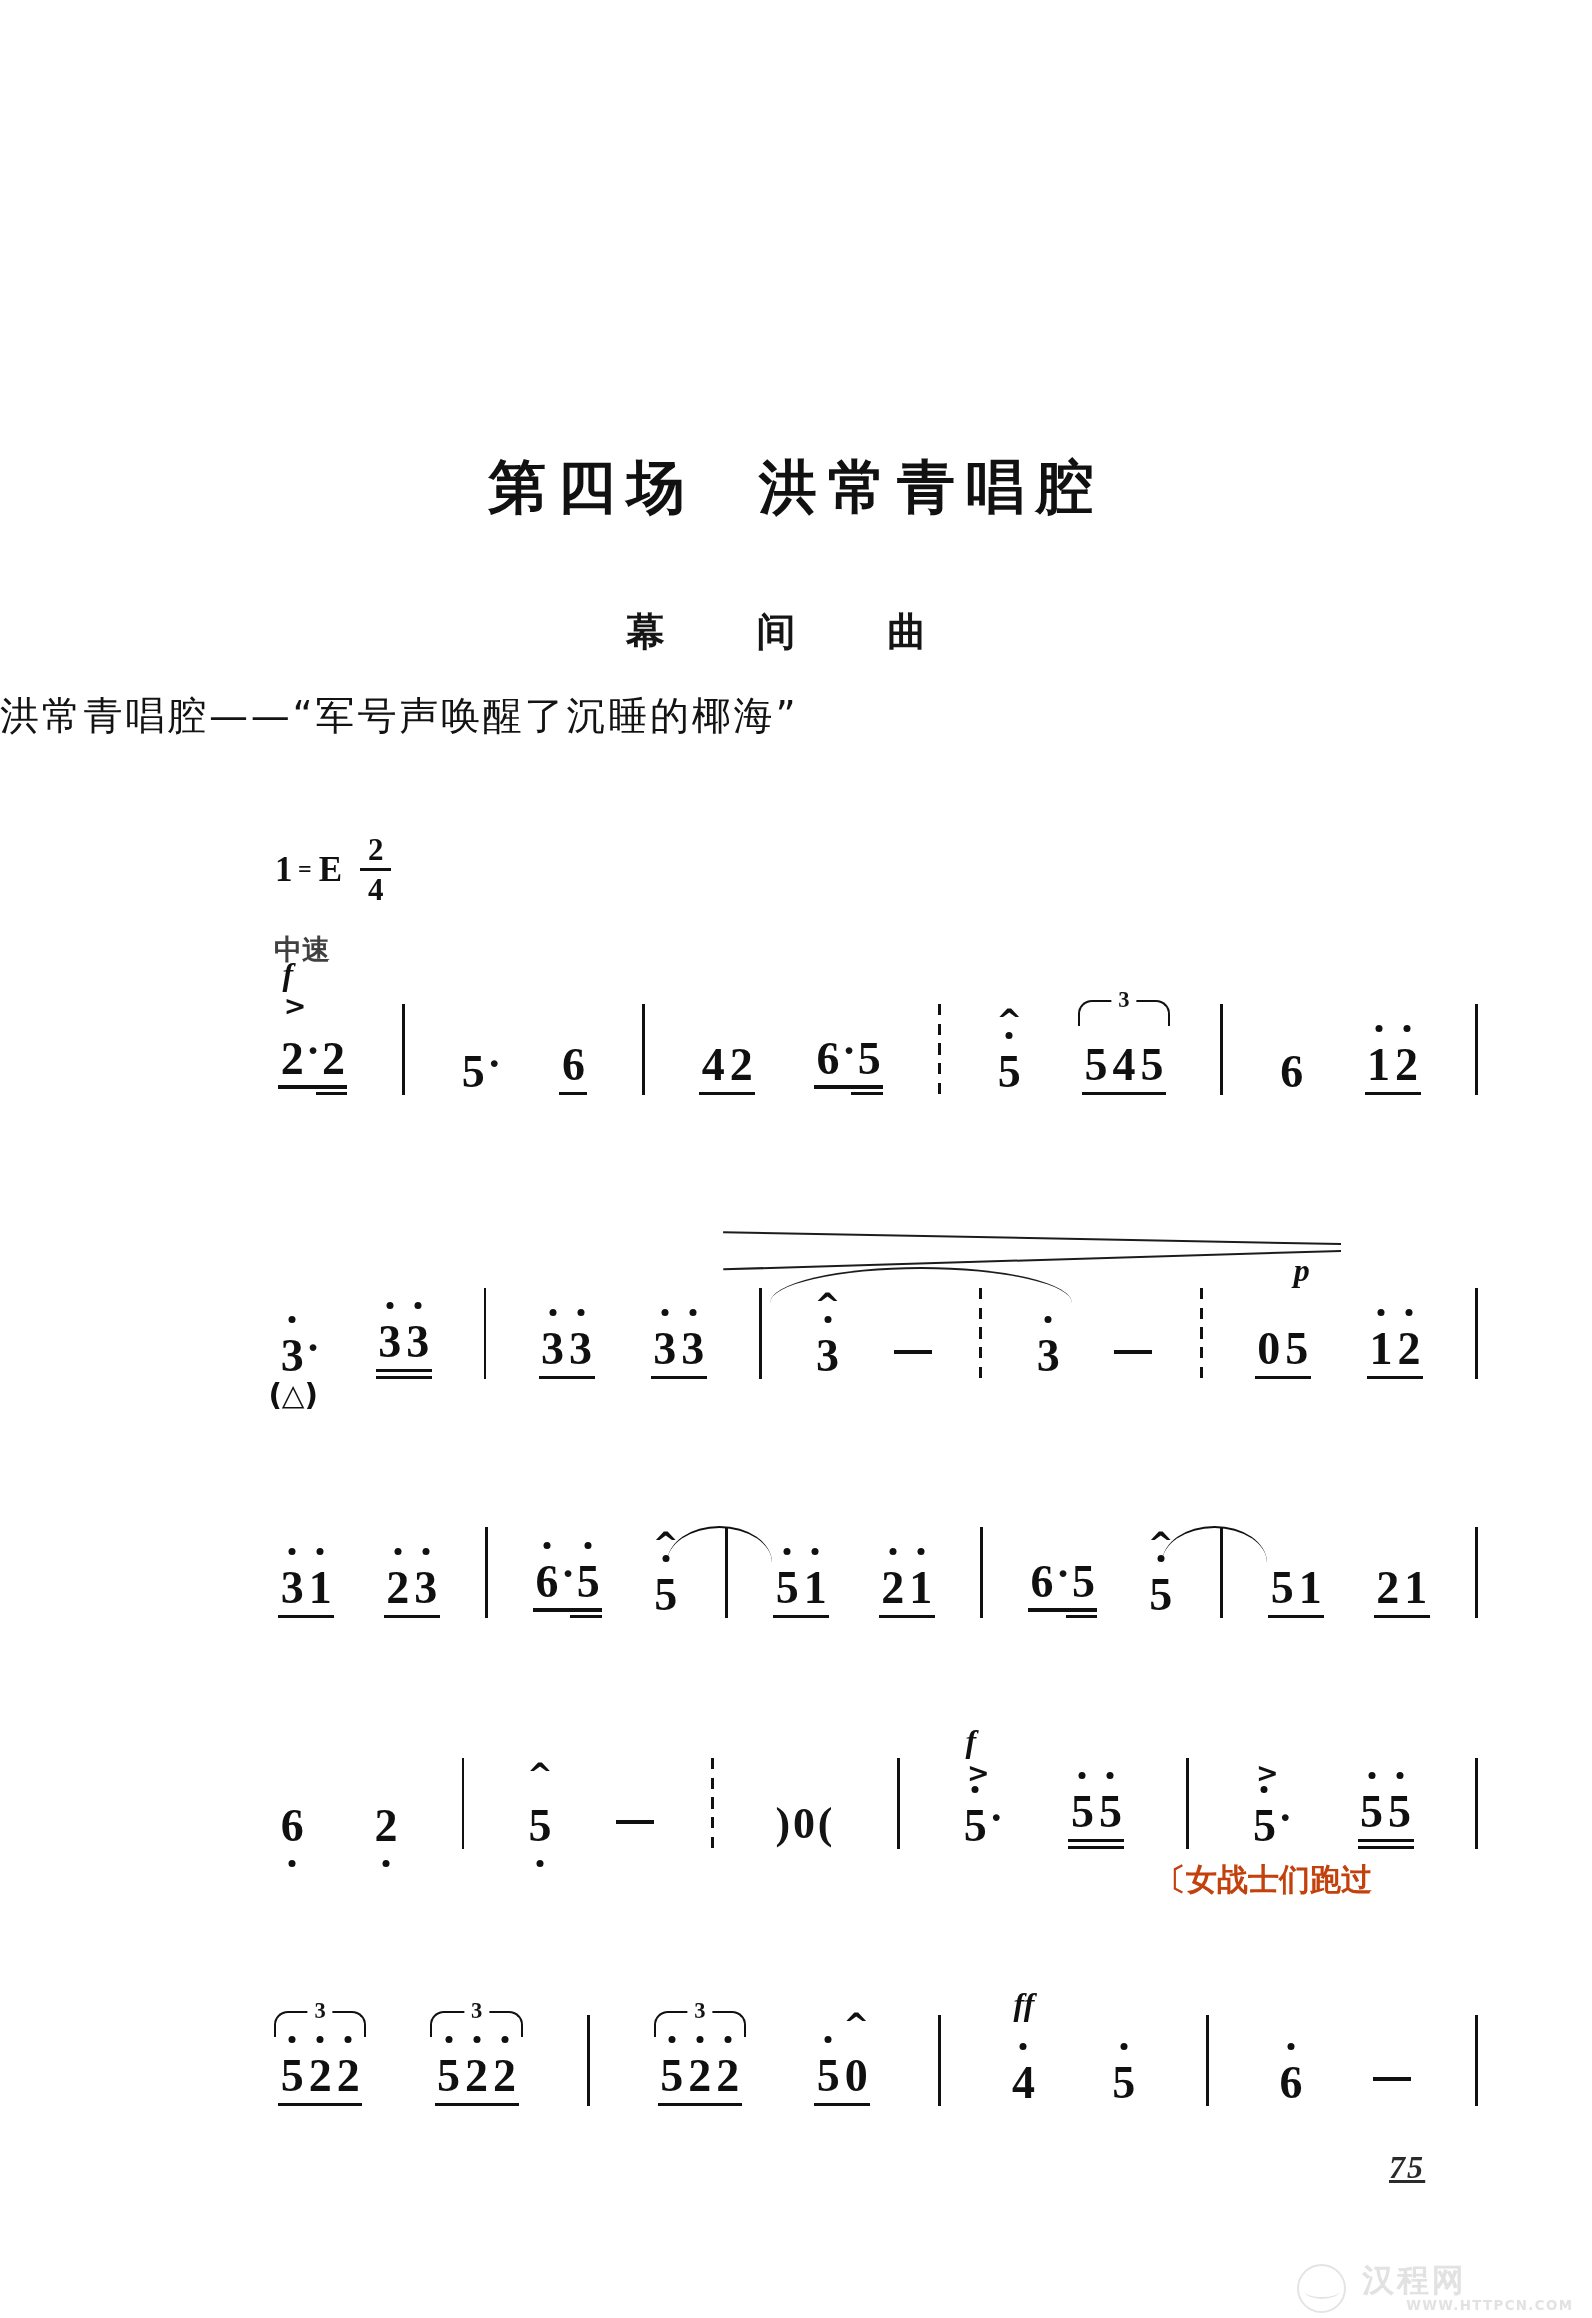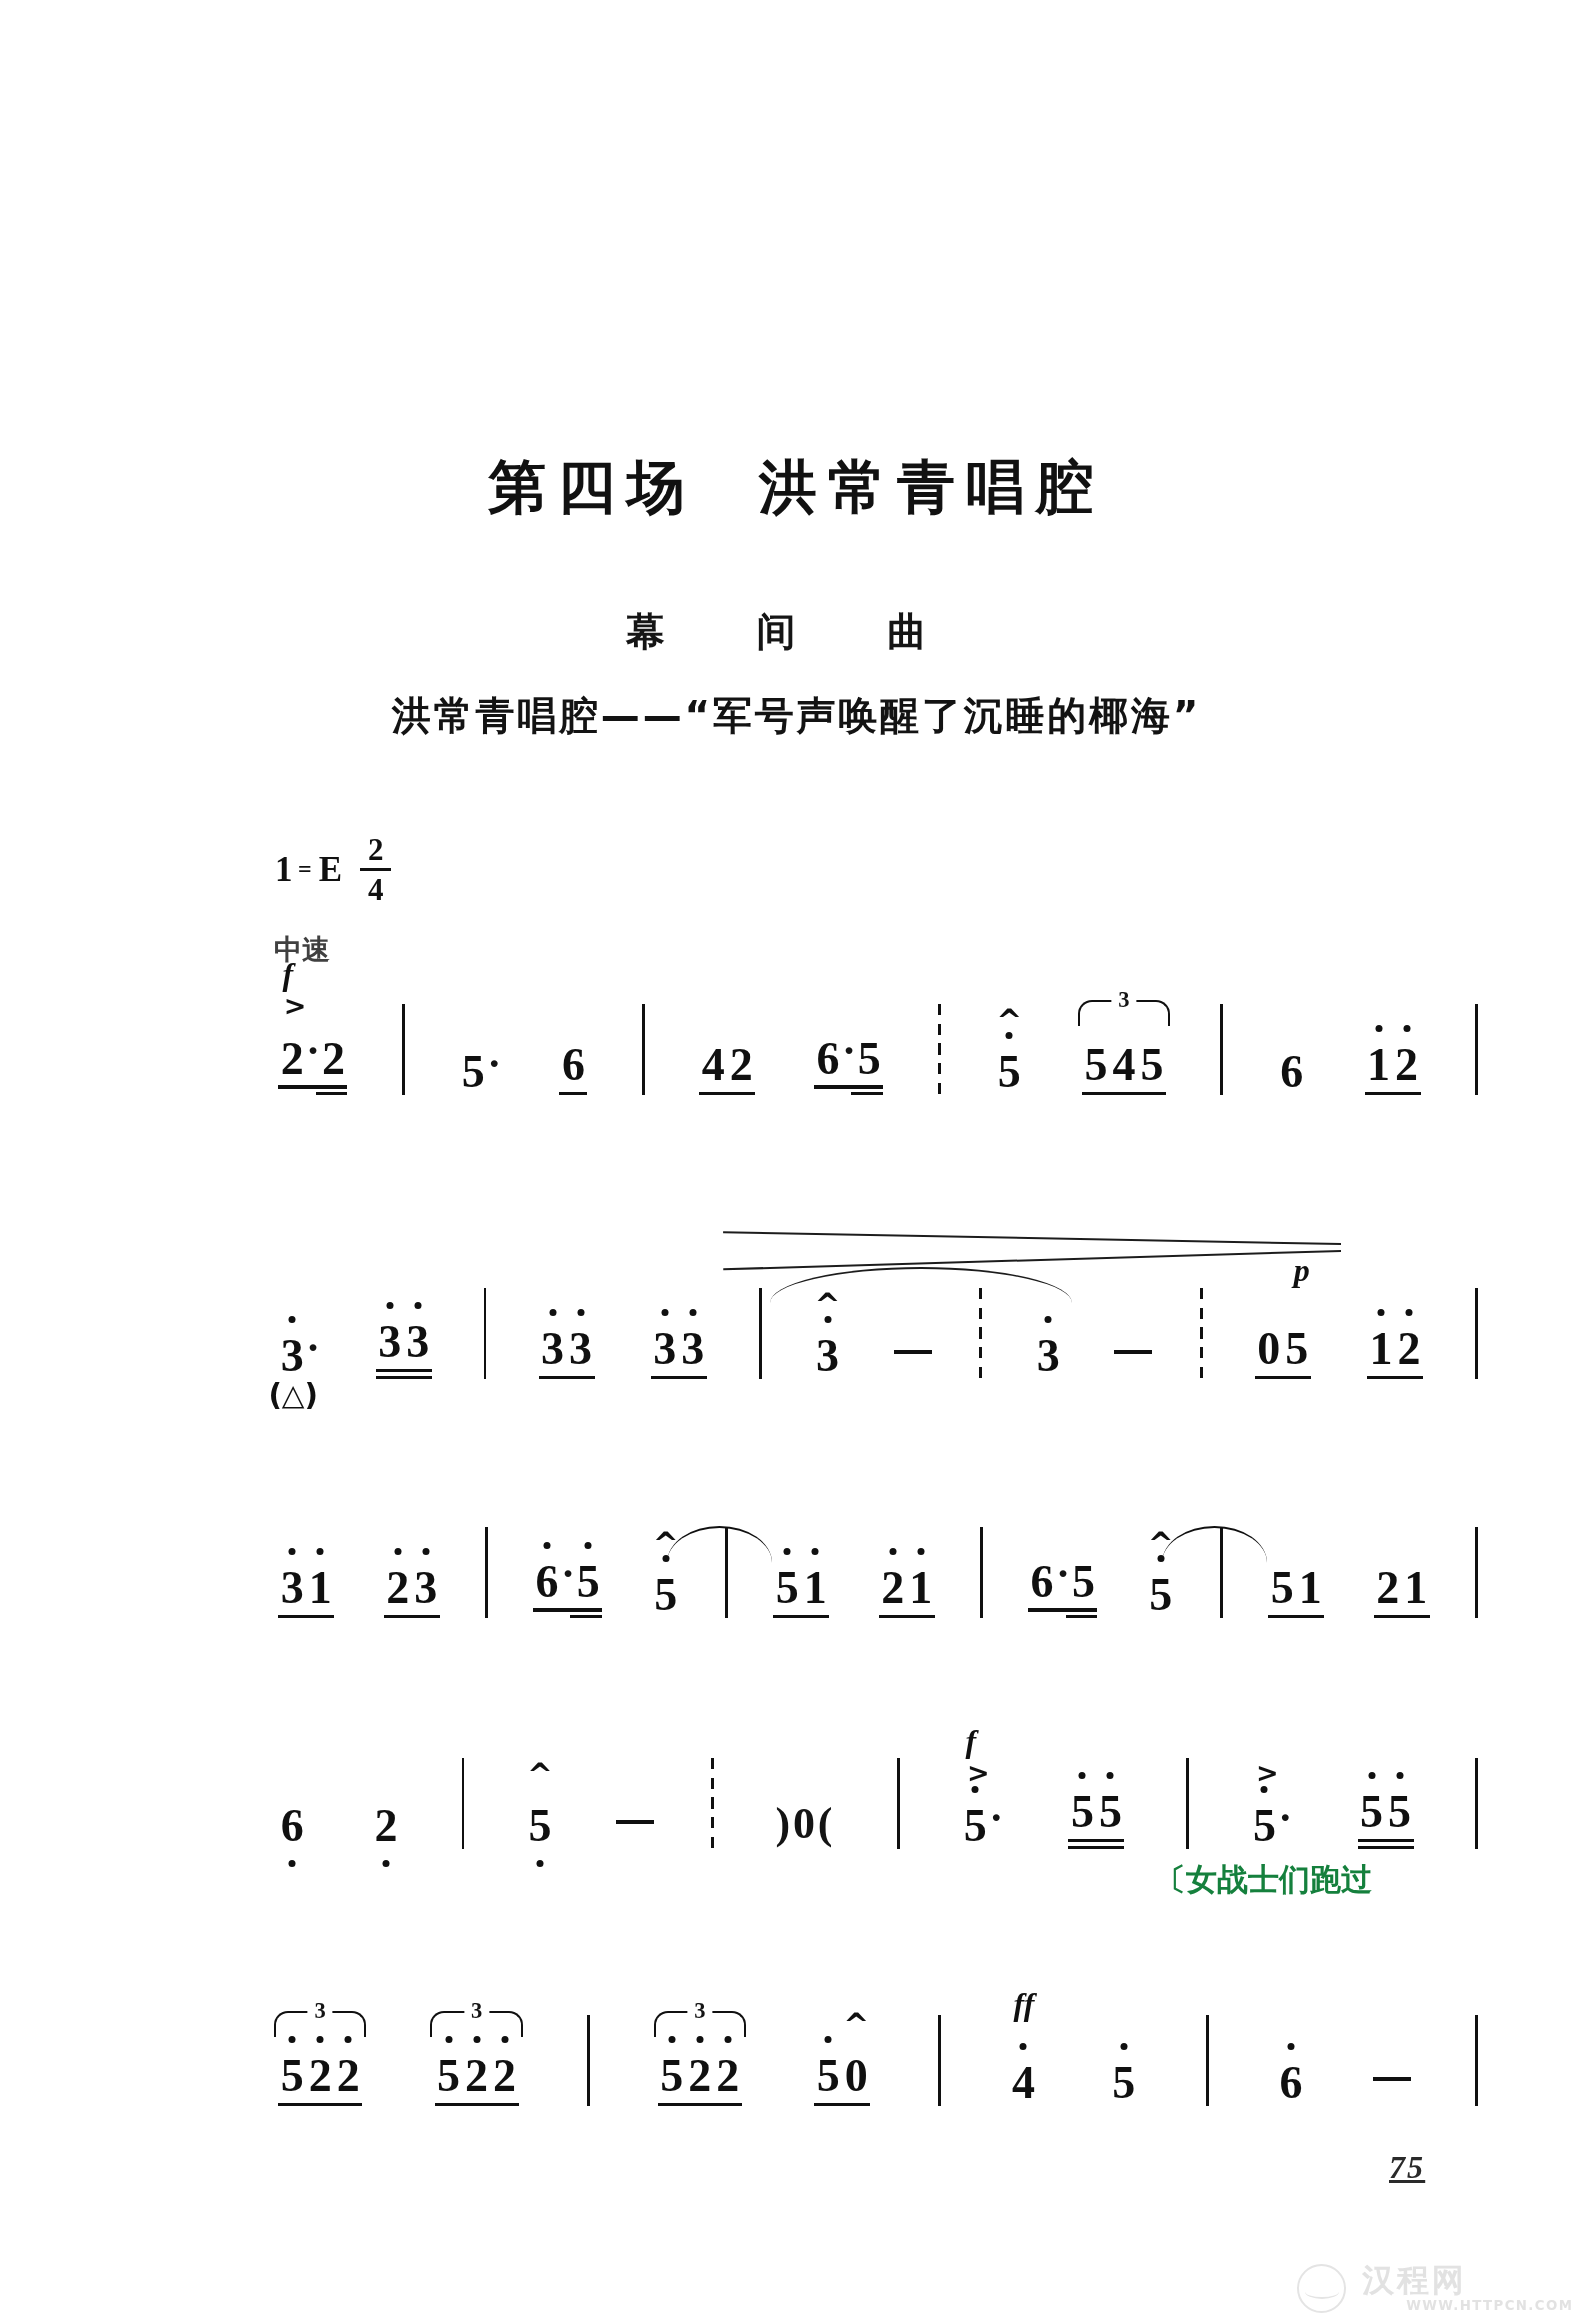--- a/index.html
+++ b/index.html
@@ -12,23 +12,23 @@
     position:absolute;top:449px;left:0;width:100%;text-align:center;
     font-family:"DejaVu Sans","Liberation Sans",sans-serif;
     font-weight:900;font-size:58px;letter-spacing:11.2px;white-space:pre;color:#111;
   }
   .subtitle{
     position:absolute;top:605px;left:0;width:100%;text-align:center;
     font-family:Liberation Serif, serif;
     font-weight:700;font-size:39px;letter-spacing:41px;white-space:pre;color:#151515;
   }
   .aria-line{
-    position:absolute;top:689px;left:0;width:100%;text-align:center;
+    position:absolute;top:689px;left:0;width:100%;
     font-family:"DejaVu Sans","Liberation Sans",sans-serif;
-    font-weight:700;font-size:39px;letter-spacing:2.8px;white-space:pre;color:#131313;
+    font-weight:400;font-size:39px;letter-spacing:2.8px;white-space:pre;color:#131313;
   }
   .keysig{
     position:absolute;left:275px;top:834px;display:flex;align-items:center;
     font-weight:700;font-size:35px;color:#111;
   }
   .keysig .eq{font-size:24px;margin:0 7px 0 5.6px;}
   .frac{display:inline-flex;flex-direction:column;align-items:center;margin-left:18px;line-height:1;}
   .frac b{font-size:31px;font-weight:700;}
   .frac .fbar{width:31px;height:3.5px;background:#111;margin:2.8px 0;}
   .tempo{
@@ -94,21 +94,21 @@
   
   .deco{position:absolute;}
   .deco .hl{position:absolute;left:0;width:100%;height:2.1px;background:#1c1c1c;transform-origin:100% 50%;}
   .deco .hl.a{top:8.4px;transform:rotate(1.1deg);}
   .deco .hl.b{top:15.4px;transform:rotate(-1.7deg);}
   .deco.arc{border-top:2.1px solid #1c1c1c;height:34px;border-radius:50% / 100% 100% 0 0;}
   
   .stagedir{
     position:absolute;left:1155px;top:1859px;
     font-family:"DejaVu Sans","Liberation Sans",sans-serif;
-    font-weight:700;font-size:31px;color:#15803d;white-space:nowrap;
+    font-weight:700;font-size:31px;color:#c2410c;white-space:nowrap;
   }
   .pagenum{
     position:absolute;left:1389px;top:2149px;
     font-style:italic;font-weight:700;font-size:32px;color:#2a2a2a;letter-spacing:2.1px;text-decoration:underline;
   }
   .watermark{
     position:absolute;right:19.7px;bottom:5.6px;display:flex;align-items:flex-end;gap:16px;
     color:#e2e2e2;user-select:none;
   }
   .wm-logo{

